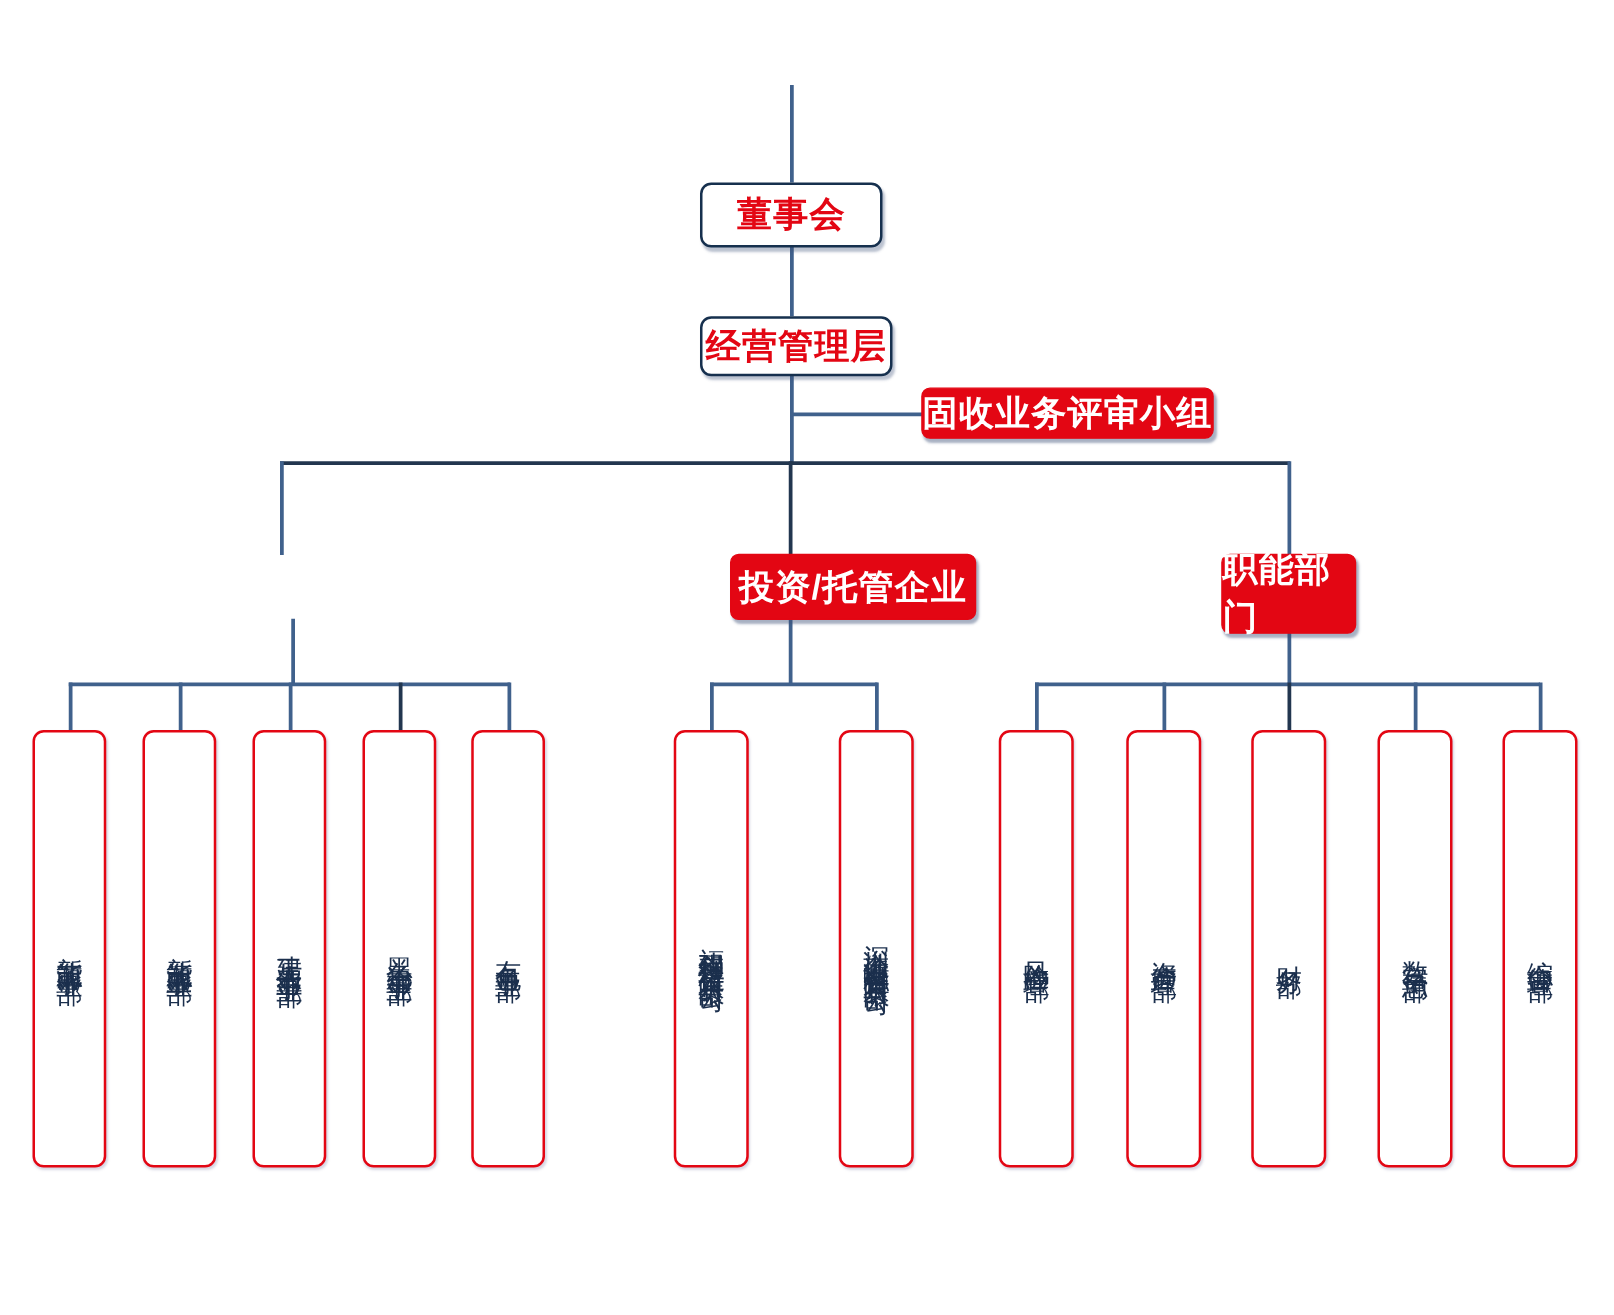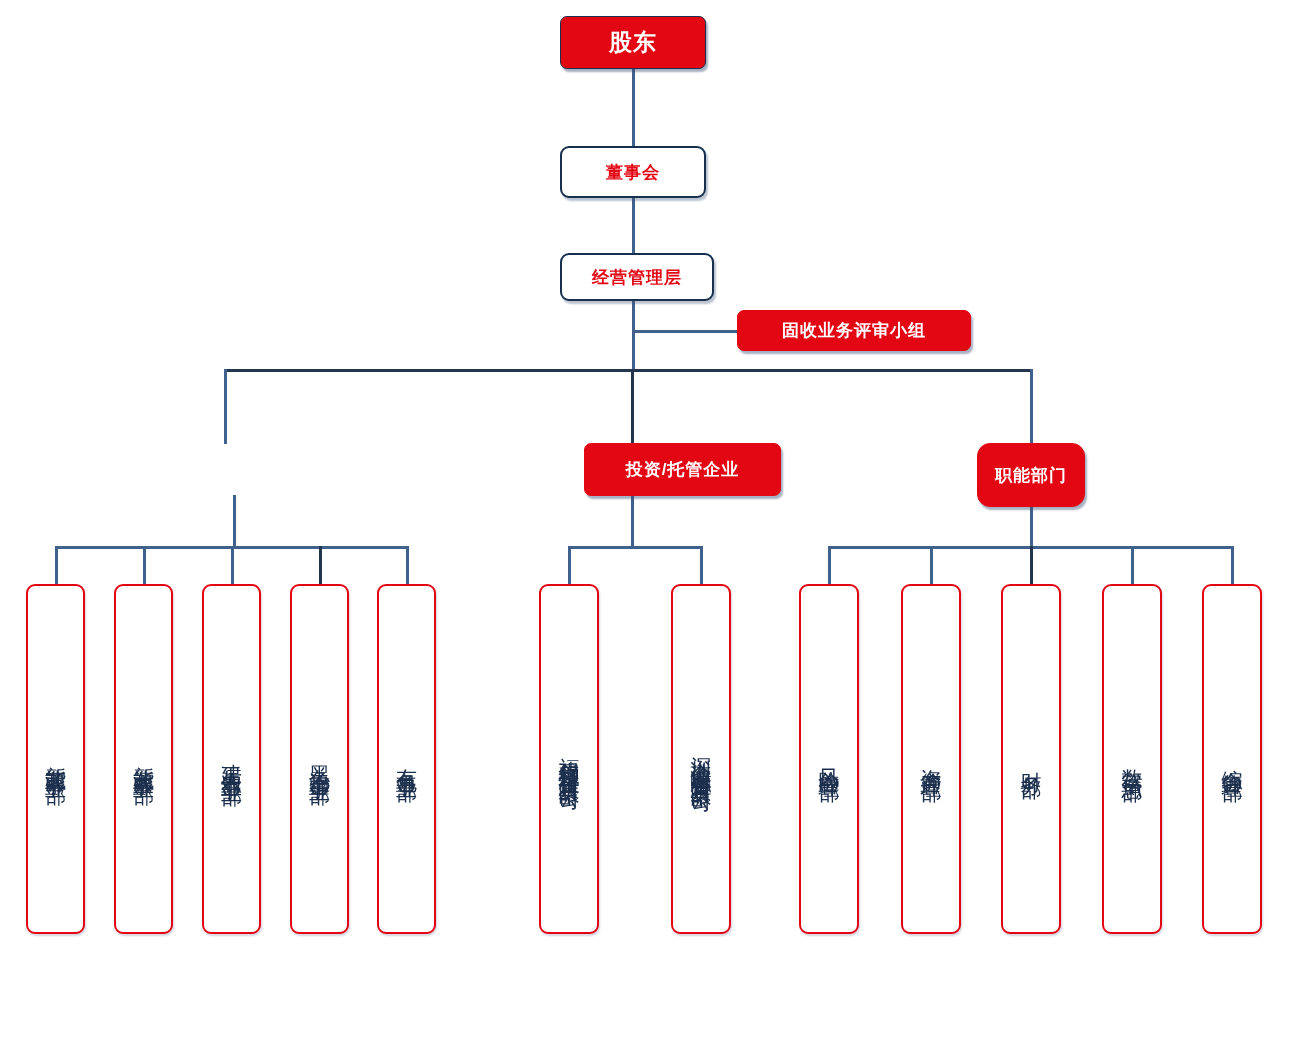--- a/index.html
+++ b/index.html
@@ -71,21 +71,21 @@
     text-orientation: upright;
     letter-spacing: 3px;
     font-size: 21px;
     line-height: 1.05;
     font-weight: 400;
     color: #1b2f4d;
     white-space: nowrap;
     font-family: "DejaVu Sans", "Liberation Sans", sans-serif;
   }
   .lbl-lg { font-size: 23px; letter-spacing: 1px; }
-  .lbl-md { font-size: 17px; letter-spacing: 1px; }
+  .lbl-md { font-size: 28px; letter-spacing: 1px; }
 </style>
 </head>
 <body>
 
 <div id="chart-root">
 
   <div class="line v" style="left:632px; top:68px; height:78px;"></div>
 
   <div class="line v" style="left:632px; top:197px; height:56px;"></div>
 
@@ -112,42 +112,39 @@
   <div class="line v" style="left:700px; top:546px; height:38px;"></div>
 
   <div class="line v" style="left:1030px; top:495px; height:52px;"></div>
   <div class="line h" style="left:828px; top:546px; width:404px;"></div>
   <div class="line v" style="left:828px;  top:546px; height:38px;"></div>
   <div class="line v" style="left:930px;  top:546px; height:38px;"></div>
   <div class="line v dark" style="left:1030px; top:546px; height:38px;"></div>
   <div class="line v" style="left:1131px; top:546px; height:38px;"></div>
   <div class="line v" style="left:1231px; top:546px; height:38px;"></div>
 
-  <div class="node filled navy-edge lbl-lg" style="left:560px; top:16px; width:146px; height:53px;">
-    <span>股东</span>
-  </div>
 
   <div class="node outline-navy lbl-md" style="left:560px; top:146px; width:146px; height:52px;">
     <span>董事会</span>
   </div>
 
   <div class="node outline-navy lbl-md" style="left:560px; top:253px; width:154px; height:48px;">
     <span>经营管理层</span>
   </div>
 
   <div class="node filled lbl-md" style="left:737px; top:310px; width:234px; height:41px;text-align:center;">
     <span>固收业务评审小组</span>
   </div>
 
 
   <div class="node filled lbl-md" style="left:548px; top:443px; width:197px; height:53px;margin-left:36px;">
     <span>投资/托管企业</span>
   </div>
 
-  <div class="node filled lbl-md" style="left:977px; top:443px; width:108px; height:64px;border-radius:13px;">
+  <div class="node filled lbl-md" style="left:977px; top:443px; width:108px; height:64px;">
     <span>职能部门</span>
   </div>
 
   <div class="node outline-red" style="left:26px; top:584px; width:59px; height:350px;">
     <span class="vtext">新能源事业一部</span>
   </div>
   <div class="node outline-red" style="left:114px; top:584px; width:59px; height:350px;">
     <span class="vtext">新能源事业二部</span>
   </div>
   <div class="node outline-red" style="left:202px; top:584px; width:59px; height:350px;">

